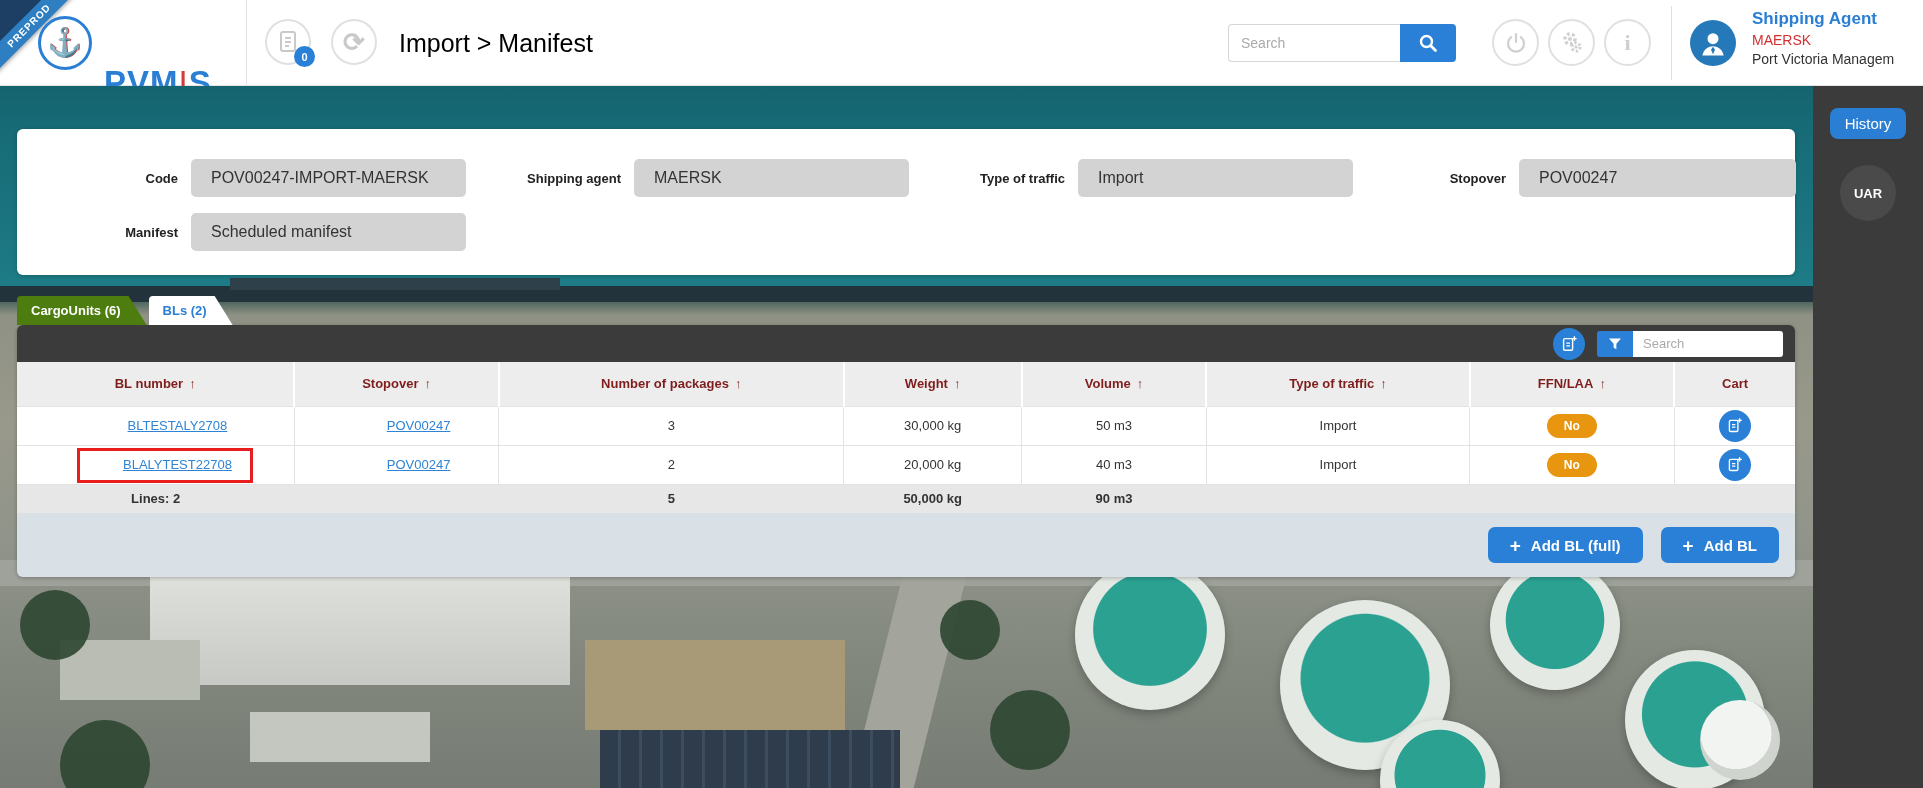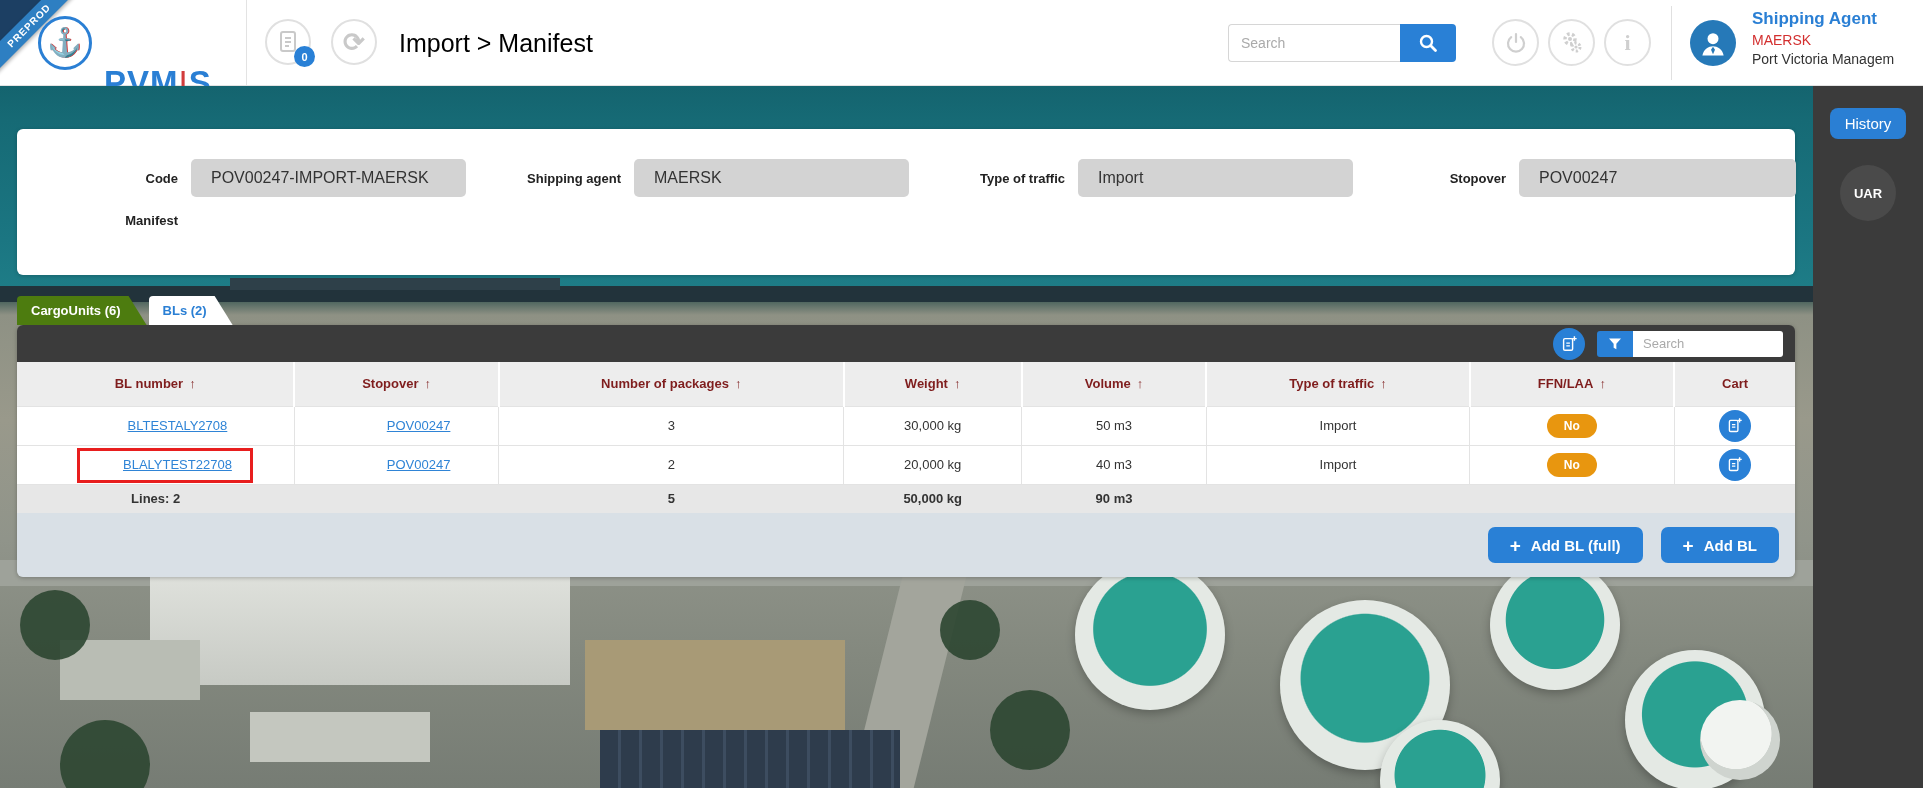--- a/index.html
+++ b/index.html
@@ -245,20 +245,21 @@
           <input class="finput w-in" readonly="" value="Import" style="">
         </div>
         <div class="fgroup gsp">
           <label class="flabel w-lab4">Stopover</label>
           <input class="finput" style="width: 277px;" readonly="" value="POV00247">
         </div>
       </div>
       <div class="form-row" style="margin-top:16px">
         <div class="fgroup">
           <label class="flabel w-lab1">Manifest</label>
+          <input class="finput w-in" readonly="" value="Scheduled manifest" style="">
         </div>
       </div>
     </div>
 
     <div class="tab-bar">
       <div class="tab tab-inactive">CargoUnits (6)</div>
       <div class="tab tab-active">BLs (2)</div>
     </div>
 
     <div class="table-card">

